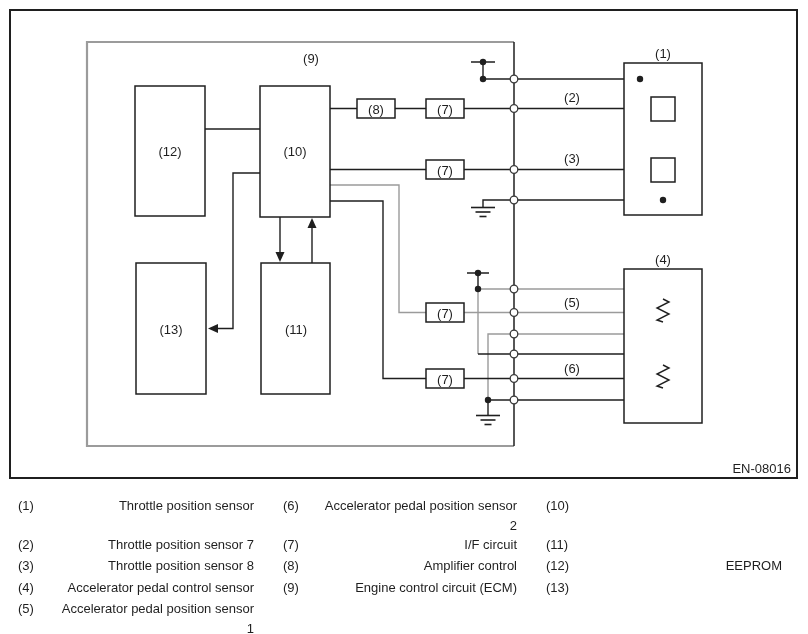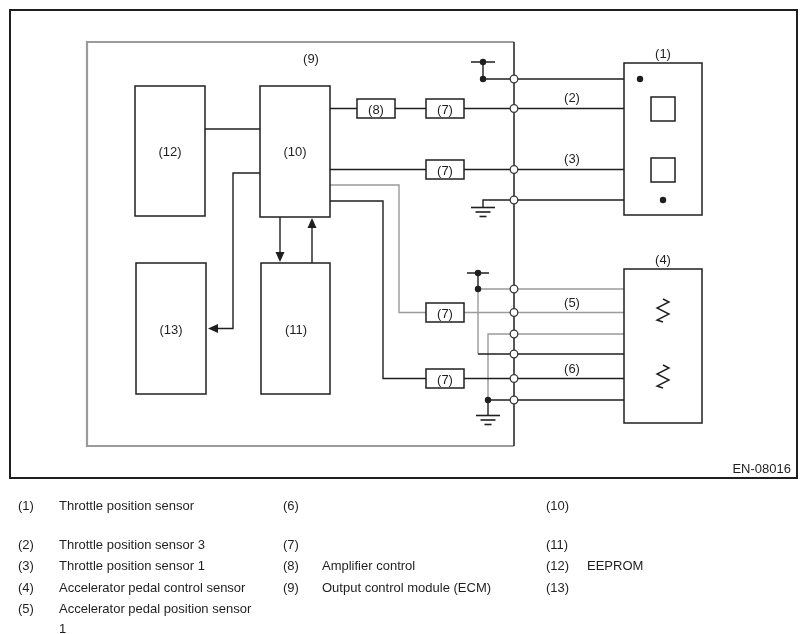--- a/index.html
+++ b/index.html
@@ -4,21 +4,21 @@
 <style>
   html,body{margin:0;padding:0;background:#fff;}
   #page{position:relative;width:808px;height:634px;background:#ffffff;
         font-family:"Liberation Sans",sans-serif;color:#1f1f1f;overflow:hidden;}
   #diagram{position:absolute;left:0;top:0;}
   svg text{font-family:"Liberation Sans",sans-serif;font-size:13px;fill:#1f1f1f;}
   .lrow{position:absolute;display:flex;align-items:flex-start;
         font-size:13px;line-height:20px;color:#1f1f1f;}
   .lnum{display:inline-block;flex:0 0 auto;}
   .c1 .lnum{width:41px;} .c2 .lnum{width:39px;} .c3 .lnum{width:41px;}
-  .ltext{display:inline-block;width:195px;}
+  .ltext{display:inline-block;width:195px;text-align:right;}
 </style>
 </head>
 <body>
 
 <div id="page">
 
   <svg id="diagram" width="808" height="490" viewBox="0 0 808 490">
 
     <rect x="10" y="10" width="787" height="468" fill="none" stroke="#1f1f1f" stroke-width="2"></rect>
 
@@ -136,48 +136,50 @@
   </svg>
 
   <div>
 
     <div class="lrow c1" style="left:18px;top:496px;">
       <span class="lnum">(1)</span>
       <span class="ltext">Throttle position sensor</span>
     </div>
     <div class="lrow c1" style="left:18px;top:535px;">
       <span class="lnum">(2)</span>
-      <span class="ltext">Throttle position sensor 3</span>
+      <span class="ltext">Throttle position sensor 7</span>
     </div>
     <div class="lrow c1" style="left:18px;top:556px;">
       <span class="lnum">(3)</span>
-      <span class="ltext">Throttle position sensor 1</span>
+      <span class="ltext">Throttle position sensor 8</span>
     </div>
     <div class="lrow c1" style="left:18px;top:578px;">
       <span class="lnum">(4)</span>
       <span class="ltext">Accelerator pedal control sensor</span>
     </div>
     <div class="lrow c1" style="left:18px;top:599px;">
       <span class="lnum">(5)</span>
       <span class="ltext">Accelerator pedal position sensor 1</span>
     </div>
 
     <div class="lrow c2" style="left:283px;top:496px;">
       <span class="lnum">(6)</span>
+      <span class="ltext">Accelerator pedal position sensor 2</span>
     </div>
     <div class="lrow c2" style="left:283px;top:535px;">
       <span class="lnum">(7)</span>
+      <span class="ltext">I/F circuit</span>
     </div>
     <div class="lrow c2" style="left:283px;top:556px;">
       <span class="lnum">(8)</span>
       <span class="ltext">Amplifier control</span>
     </div>
     <div class="lrow c2" style="left:283px;top:578px;">
       <span class="lnum">(9)</span>
-      <span class="ltext">Output control module (ECM)</span>
+      <span class="ltext">Engine control circuit (ECM)</span>
     </div>
 
     <div class="lrow c3" style="left:546px;top:496px;">
       <span class="lnum">(10)</span>
     </div>
     <div class="lrow c3" style="left:546px;top:535px;">
       <span class="lnum">(11)</span>
     </div>
     <div class="lrow c3" style="left:546px;top:556px;">
       <span class="lnum">(12)</span>

